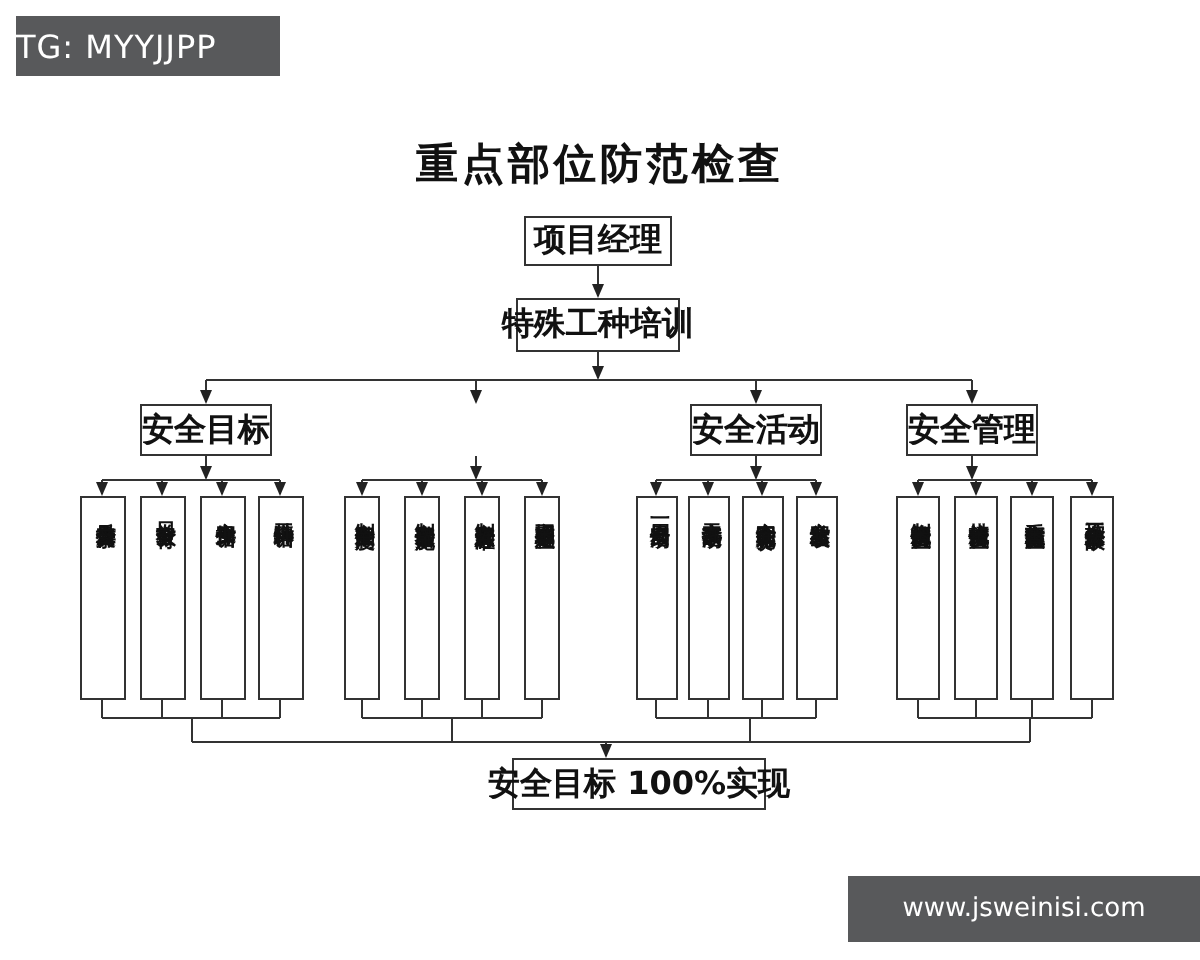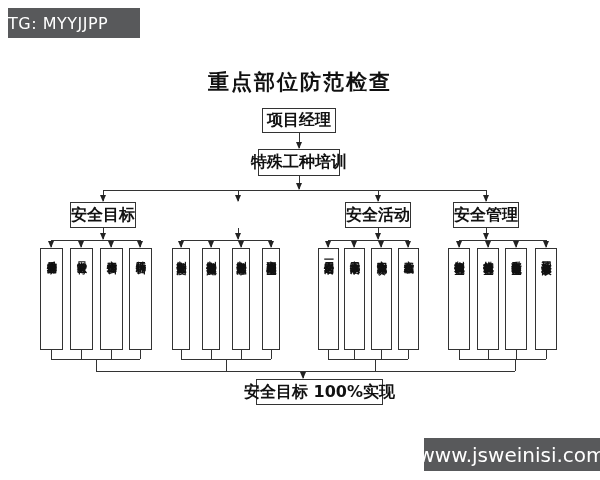--- a/index.html
+++ b/index.html
@@ -7,21 +7,21 @@
     position:relative;width:600px;height:480px;background:#ffffff;
     font-family:"DejaVu Sans","Liberation Sans",sans-serif;color:#1f1f1f;overflow:hidden;
   }
   .wm-top{
     position:absolute;left:8px;top:8px;width:132px;height:30px;
     background:#58595b;color:#fff;font-size:16px;display:flex;align-items:center;
     box-sizing:border-box;letter-spacing:0.5px;
   }
   .wm-bottom{
     position:absolute;left:424px;top:438px;width:176px;height:33px;
-    background:#58595b;color:#fff;font-size:20px;display:flex;align-items:center;justify-content:center;
+    background:#58595b;color:#fff;font-size:13px;display:flex;align-items:center;justify-content:center;
   }
   .title{
     position:absolute;left:0;top:68px;width:600px;text-align:center;
     font-size:21px;font-weight:bold;letter-spacing:2px;color:#111;
   }
   .node{
     position:absolute;border:1px solid #333;background:#fff;box-sizing:border-box;
     display:flex;align-items:center;justify-content:center;
     font-size:16px;font-weight:bold;color:#111;white-space:nowrap;
   }

